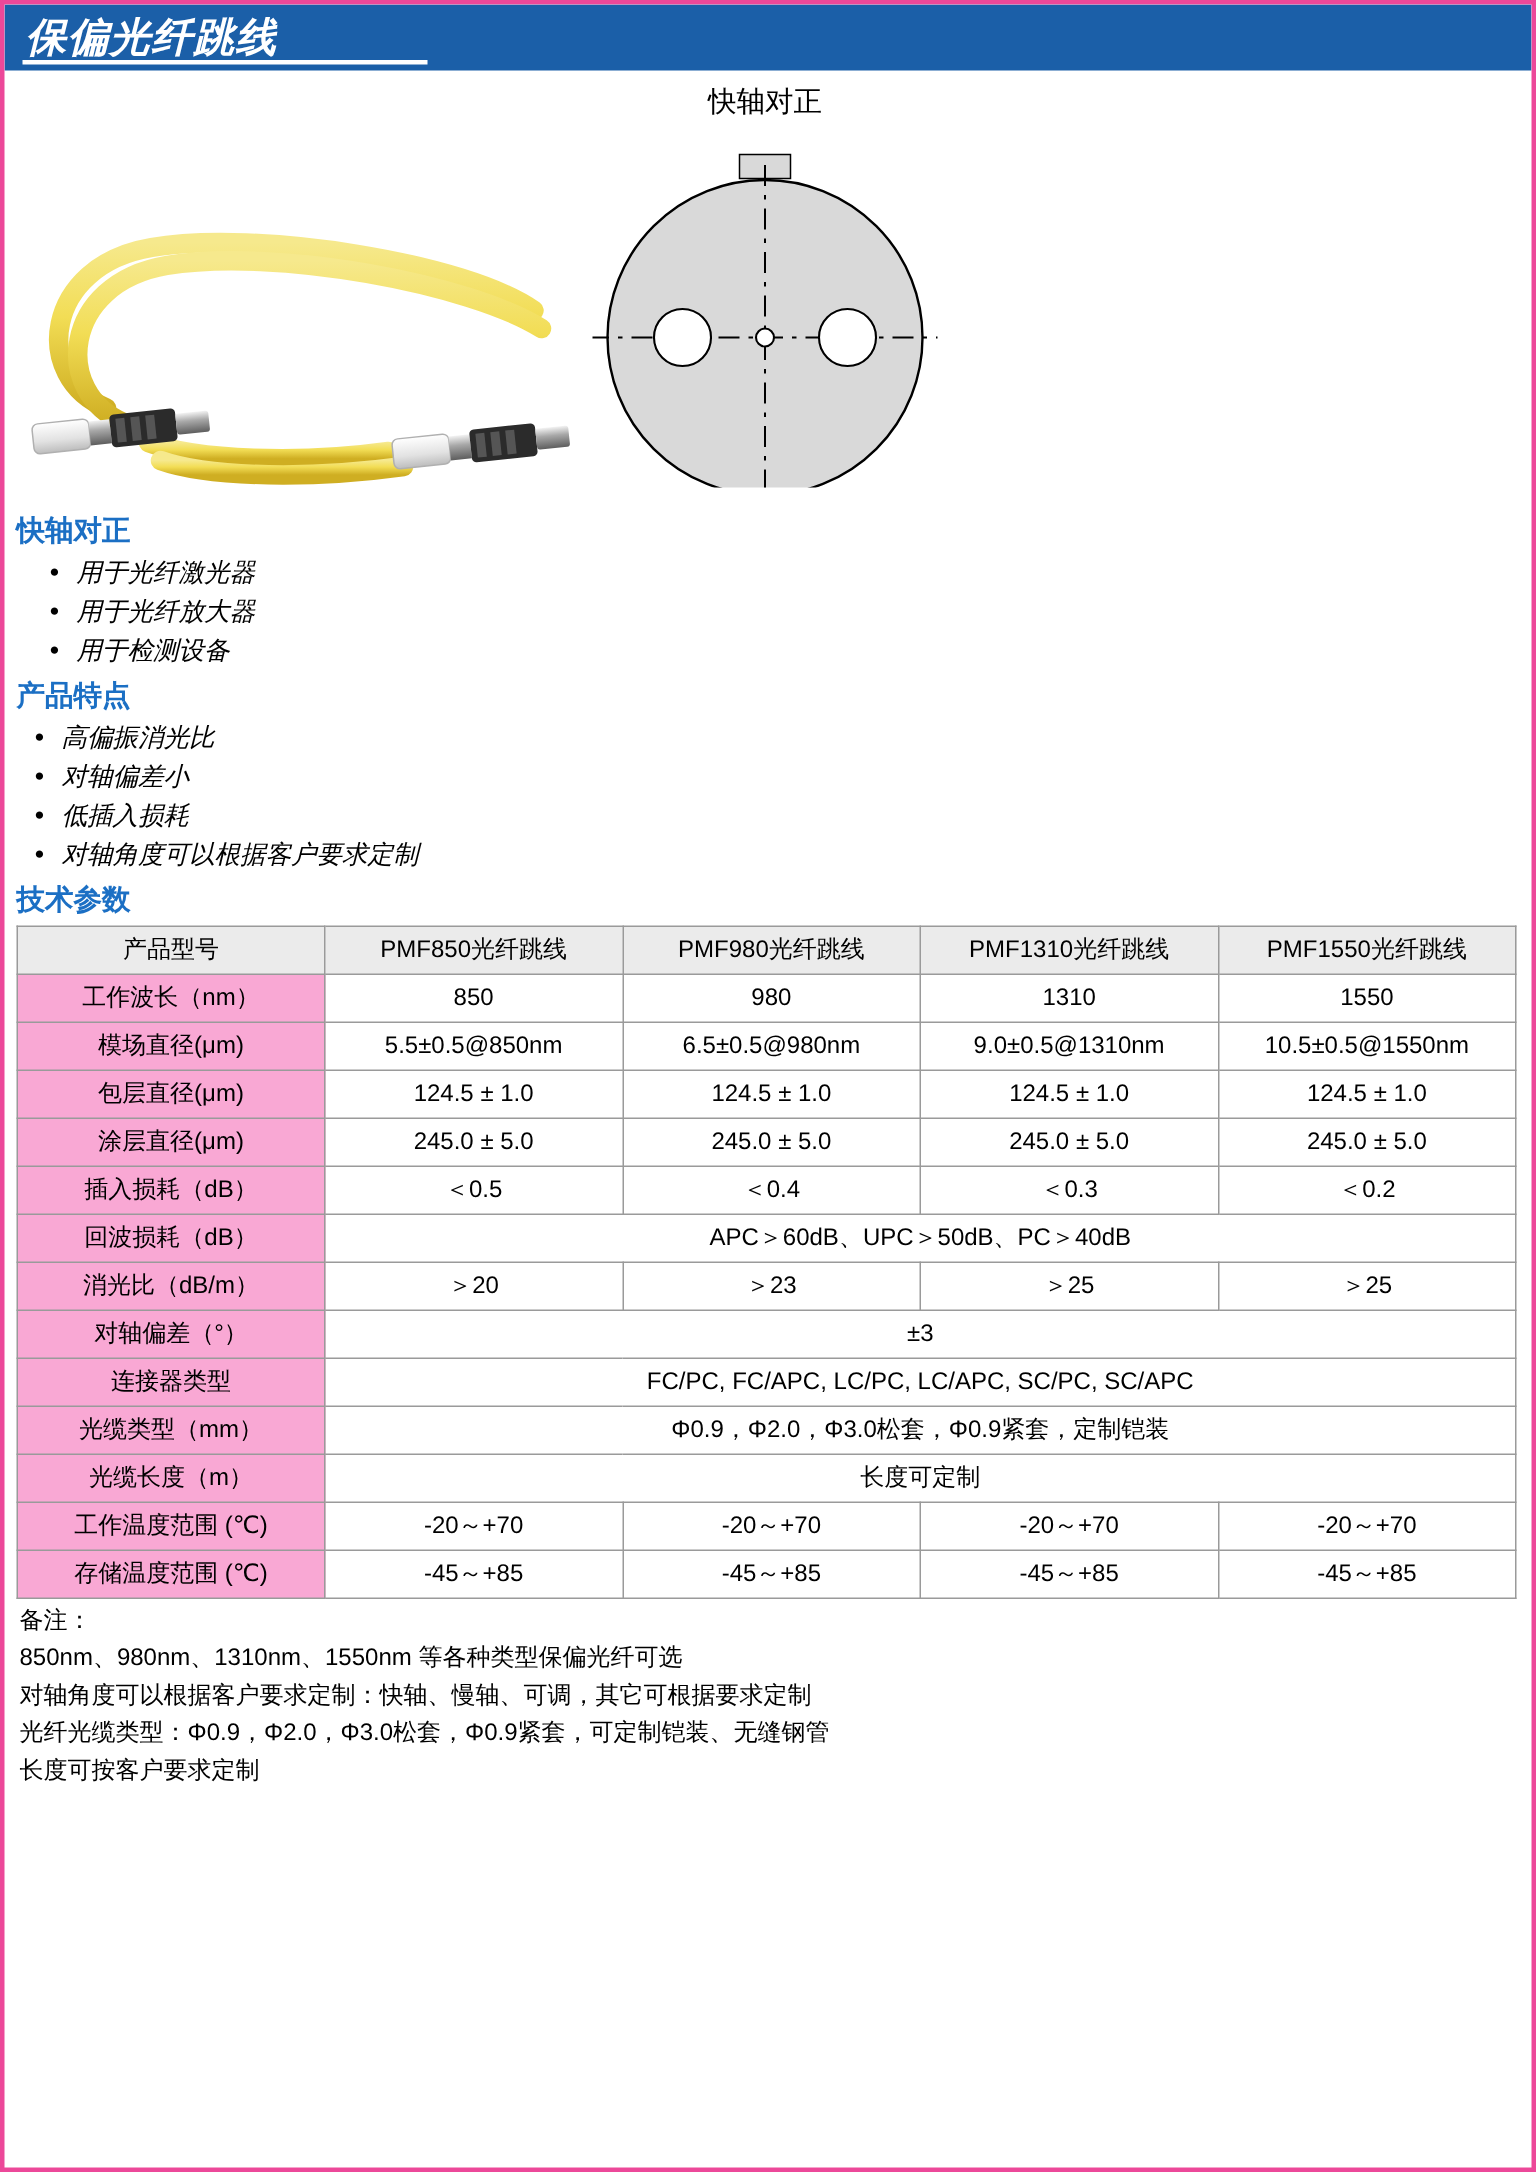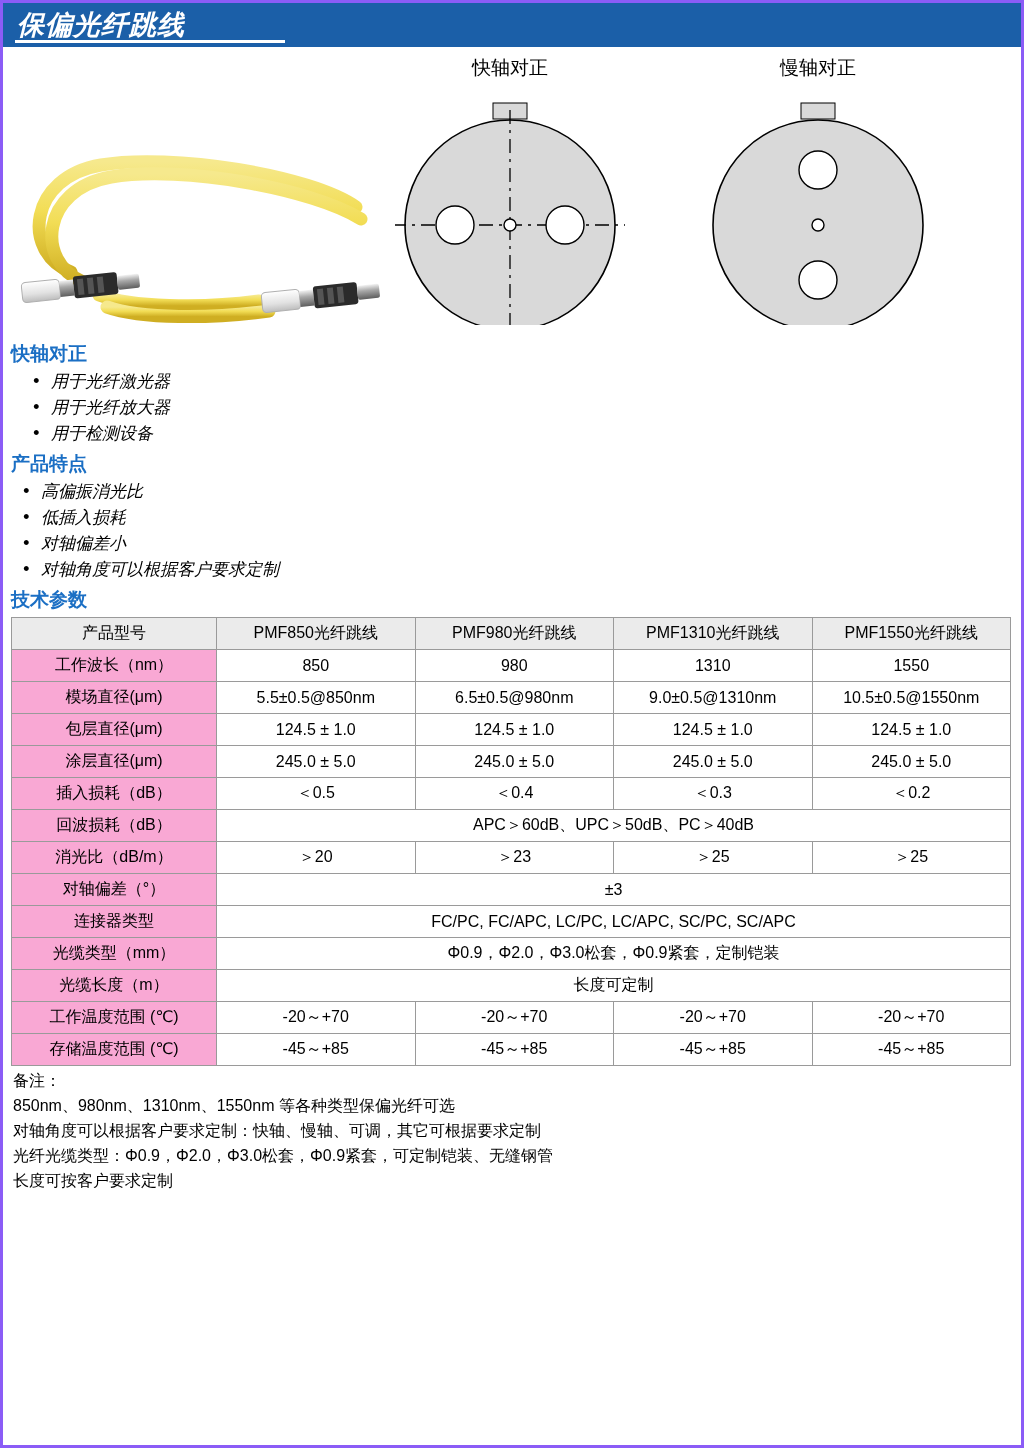--- a/index.html
+++ b/index.html
@@ -8,21 +8,21 @@
     width: 1024px;
     height: 1448px;
     background: #ffffff;
     font-family: "Liberation Sans", "DejaVu Sans", sans-serif;
     color: #000;
     position: relative;
   }
   .page {
     width: 1024px;
     height: 1448px;
-    border: 3px solid #8b5cf6;
+    border: 3px solid #ec4899;
     position: relative;
     overflow: hidden;
   }
   
   .title-bar {
     height: 44px;
     background: #1b5fa8;
     display: flex;
     align-items: center;
     position: relative;
@@ -191,44 +191,34 @@
         <rect x="98" y="18" width="34" height="16" fill="#d9d9d9" stroke="#000"></rect>
         <circle cx="115" cy="140" r="105" fill="#d9d9d9" stroke="#000" stroke-width="1.6"></circle>
         <line x1="115" y1="25" x2="115" y2="248" stroke="#000" stroke-width="1.3" stroke-dasharray="14 6 3 6"></line>
         <line x1="-3" y1="140" x2="233" y2="140" stroke="#000" stroke-width="1.3" stroke-dasharray="14 6 3 6"></line>
         <circle cx="115" cy="140" r="6" fill="#ffffff" stroke="#000" stroke-width="1.4"></circle>
         <circle cx="60" cy="140" r="19" fill="#ffffff" stroke="#000" stroke-width="1.4"></circle>
         <circle cx="170" cy="140" r="19" fill="#ffffff" stroke="#000" stroke-width="1.4"></circle>
       </svg>
     </div>
 
-    <div class="fig fig-b">
-      <div class="fig-label">慢轴对正</div>
-      <svg width="230" height="240" viewBox="0 0 230 240">
-        <rect x="98" y="18" width="34" height="16" fill="#d9d9d9" stroke="#000"></rect>
-        <circle cx="115" cy="140" r="105" fill="#d9d9d9" stroke="#000" stroke-width="1.6"></circle>
-        <circle cx="115" cy="140" r="6" fill="#ffffff" stroke="#000" stroke-width="1.4"></circle>
-        <circle cx="115" cy="85" r="19" fill="#ffffff" stroke="#000" stroke-width="1.4"></circle>
-        <circle cx="115" cy="195" r="19" fill="#ffffff" stroke="#000" stroke-width="1.4"></circle>
-      </svg>
-    </div>
   </div>
 
   <div class="section-title">快轴对正</div>
   <ul class="bullets indent">
     <li>用于光纤激光器</li>
     <li>用于光纤放大器</li>
     <li>用于检测设备</li>
   </ul>
 
   <div class="section-title">产品特点</div>
   <ul class="bullets">
     <li>高偏振消光比</li>
+    <li>对轴偏差小</li>
     <li>低插入损耗</li>
-    <li>对轴偏差小</li>
     <li>对轴角度可以根据客户要求定制</li>
   </ul>
 
   <div class="section-title">技术参数</div>
 
   <table class="spec">
     <tbody>
       <tr class="head">
         <td class="rowhead">产品型号</td>
         <td>PMF850光纤跳线</td>

